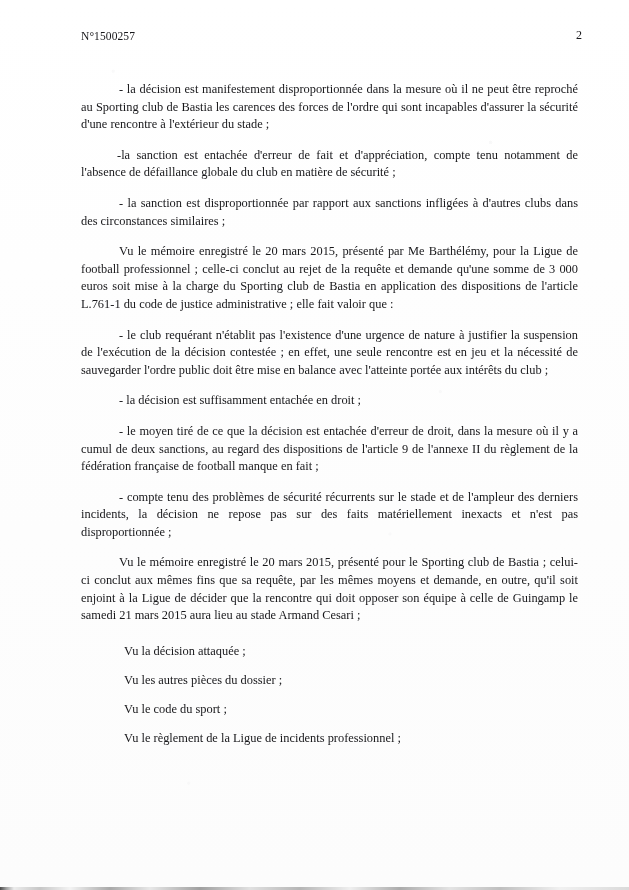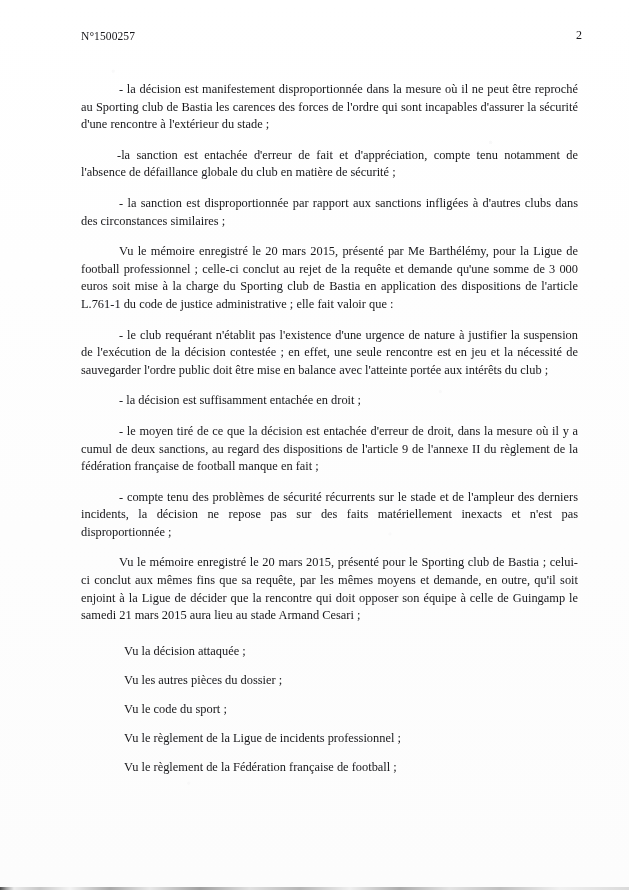--- a/index.html
+++ b/index.html
@@ -125,18 +125,17 @@
     <p class="para">- le moyen tiré de ce que la décision est entachée d'erreur de droit, dans la mesure où il y a cumul de deux sanctions, au regard des dispositions de l'article 9 de l'annexe II du règlement de la fédération française de football manque en fait ;</p>
     <p class="para">- compte tenu des problèmes de sécurité récurrents sur le stade et de l'ampleur des derniers incidents, la décision ne repose pas sur des faits matériellement inexacts et n'est pas disproportionnée ;</p>
     <p class="para">Vu le mémoire enregistré le 20 mars 2015, présenté pour le Sporting club de Bastia ; celui-ci conclut aux mêmes fins que sa requête, par les mêmes moyens et demande, en outre, qu'il soit enjoint à la Ligue de décider que la rencontre qui doit opposer son équipe à celle de Guingamp le samedi 21 mars 2015 aura lieu au stade Armand Cesari ;</p>
   </div>
 
   <div class="vu-list">
     <div class="vu-item">Vu la décision attaquée ;</div>
     <div class="vu-item">Vu les autres pièces du dossier ;</div>
     <div class="vu-item">Vu le code du sport ;</div>
     <div class="vu-item">Vu le règlement de la Ligue de incidents professionnel ;</div>
-    <div class="vu-item">Vu le règlement de la Fédération française de football ;</div>
   </div>
 
   <div class="scan-edge"></div>
 
 </div>
 
 </body></html>

